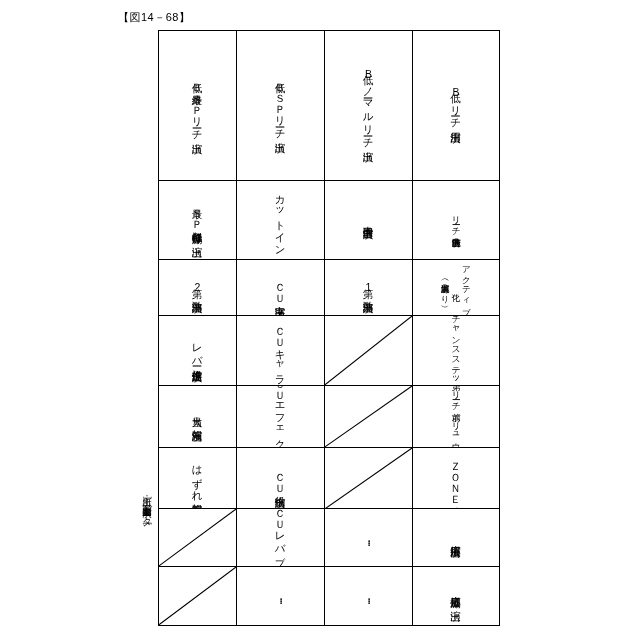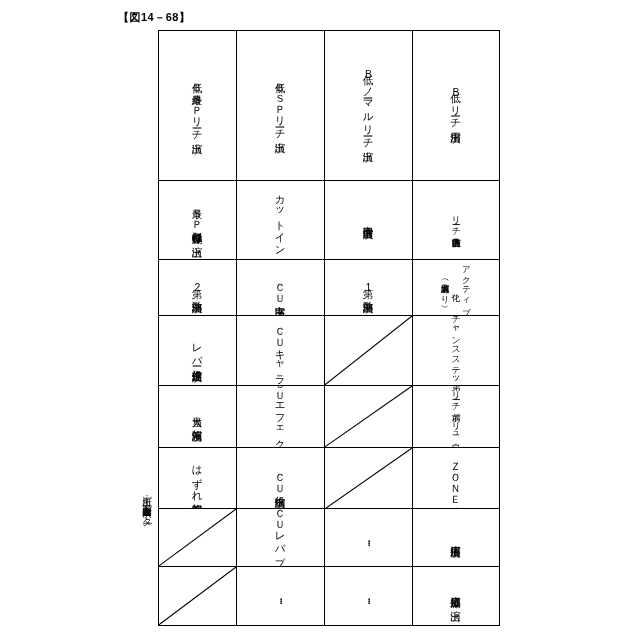--- a/index.html
+++ b/index.html
@@ -17,21 +17,20 @@
   }
 
   
   .fig-label {
     position: absolute;
     left: 118px;
     top: 10px;
     font-size: 11px;
     letter-spacing: 0.5px;
     white-space: nowrap;
-    font-weight: bold;
   }
   .source-wrap {
     position: absolute;
     left: 140px;
     top: 490px;
     width: 14px;
     height: 120px;
   }
   .source-vert {
     position: absolute;

